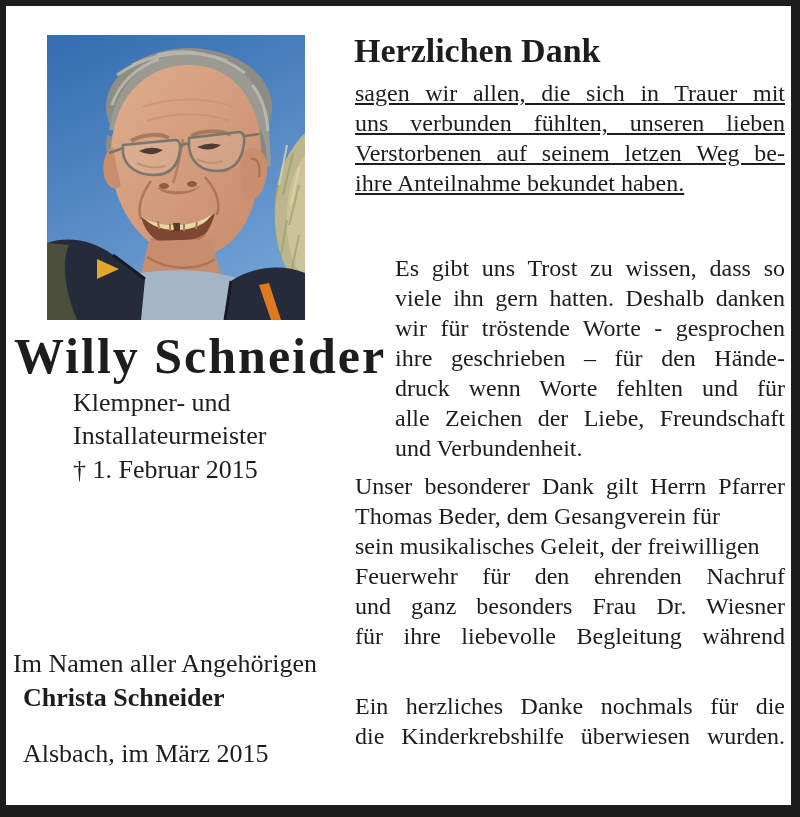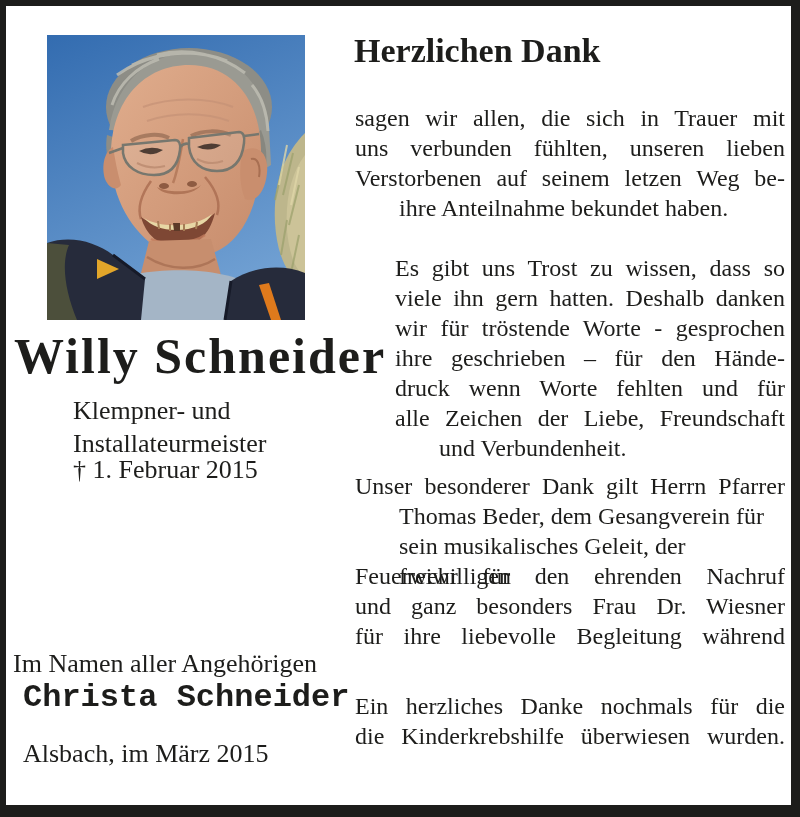--- a/index.html
+++ b/index.html
@@ -19,43 +19,43 @@
   
   .photo{left:41px;top:29px;width:258px;height:285px;overflow:hidden;}
   .photo svg{display:block;}
   
   .name{
     left:8px;top:324px;width:392px;
     font-size:50px;line-height:52px;font-weight:bold;
     letter-spacing:2px;white-space:nowrap;
   }
   .profession{
-    left:67px;top:388px;
+    left:67px;top:380px;
     font-size:26px;line-height:33px;
   }
   .death-date{
     left:67px;top:447px;
     font-size:26px;line-height:33px;
   }
   .in-name{left:7px;top:642px;font-size:26px;line-height:32px;}
-  .signatory{left:17px;top:676px;font-size:32px;line-height:32px;font-weight:bold;font-family:Liberation Mono, monospace;}
+  .signatory{left:17px;top:676px;font-size:26px;line-height:32px;font-weight:bold;}
   .place-date{left:17px;top:732px;font-size:26px;line-height:32px;}
   
   .heading{
     left:348px;top:25px;width:436px;
     font-size:34px;line-height:40px;
     font-weight:bold;
   }
   .para{font-size:24px;line-height:30px;}
-  .p1{left:349px;top:97px;width:430px;}
+  .p1{left:349px;top:72px;width:430px;text-decoration:underline;}
   .p2{left:389px;top:247px;width:390px;}
   .p3{left:349px;top:465px;width:430px;}
   .p4{left:349px;top:685px;width:430px;}
   .tline{text-align:justify;text-align-last:justify;height:30px;white-space:normal;}
-  .tline.short{text-align:left;text-align-last:left;margin-left:44px;}
+  .tline.short{text-align:left;text-align-last:left;}
 </style>
 </head>
 <body>
 
 <div class="ad">
 
   <div class="abs photo">
     <svg width="258" height="285" viewBox="0 0 258 285">
       <defs>
         <linearGradient id="sky" x1="0" y1="0" x2="0.4" y2="1">

